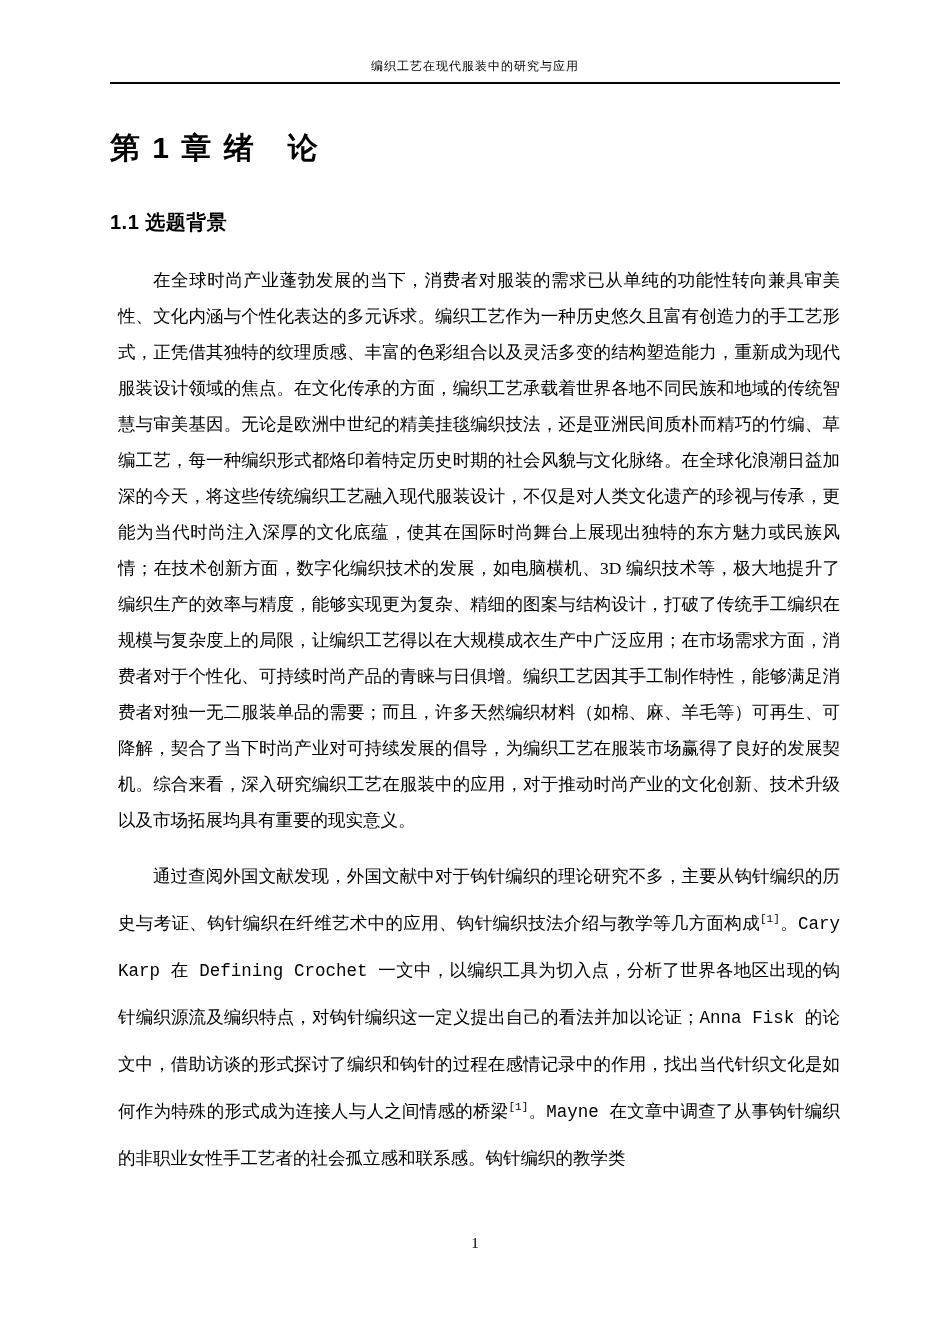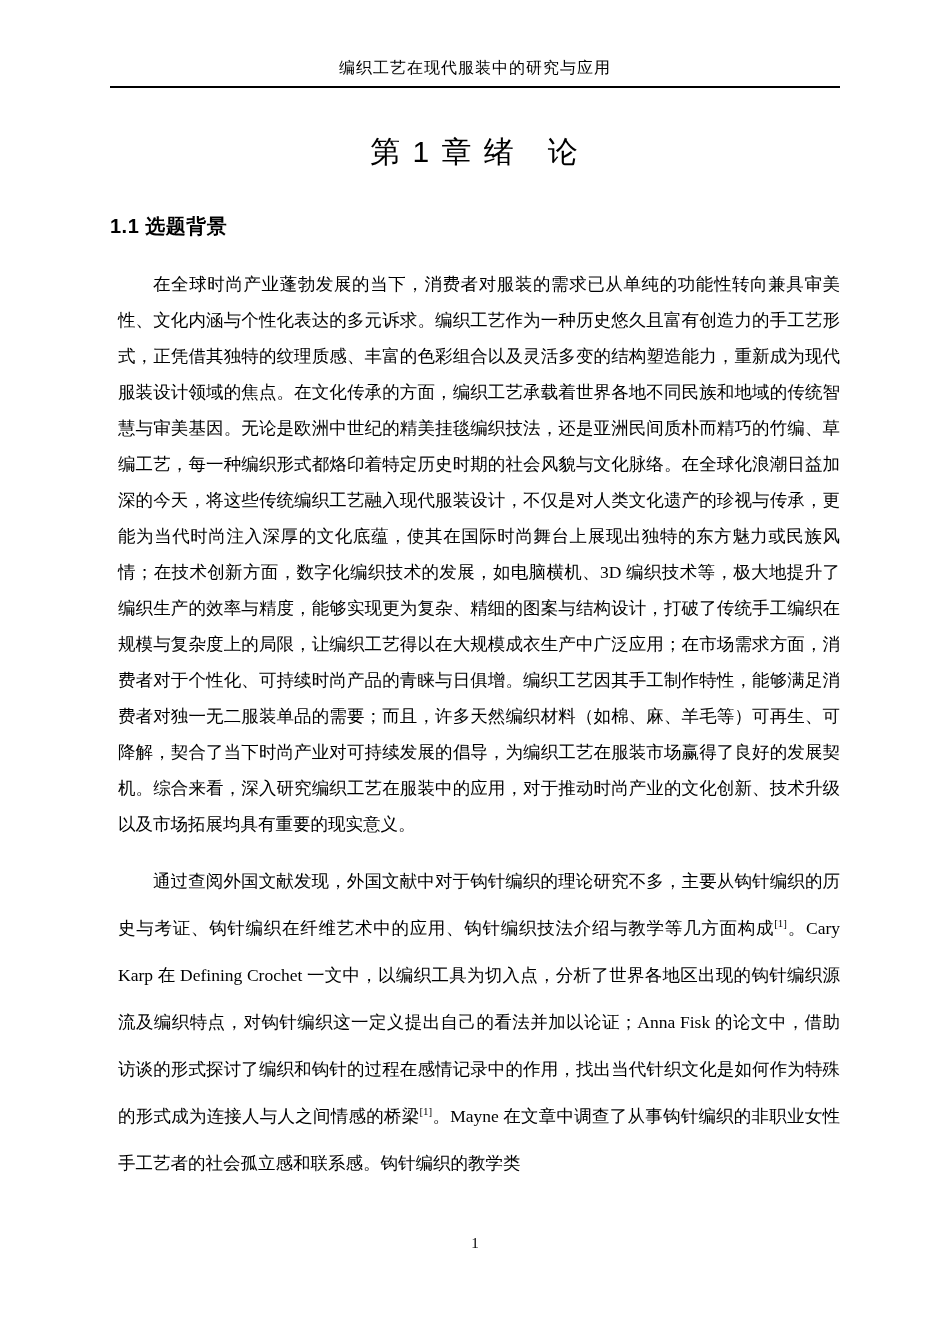--- a/index.html
+++ b/index.html
@@ -16,31 +16,31 @@
   }
   .page {
     position: relative;
     box-sizing: border-box;
     width: 950px;
     height: 1344px;
     padding: 58px 110px 0 110px;
   }
   .running-head {
     text-align: center;
-    font-size: 16px;
+    font-size: 12px;
     letter-spacing: 1px;
     padding-bottom: 7px;
     border-bottom: 2px solid #000000;
   }
   .chapter-title {
     margin: 44px 0 0 0;
-    text-align: center;
+    text-align: left;
     font-family: "Liberation Sans", "DejaVu Sans", sans-serif;
     font-size: 30px;
-    font-weight: 400;
+    font-weight: 700;
     letter-spacing: 2px;
   }
   .section-heading {
     margin: 40px 0 0 0;
     font-family: "Liberation Sans", "DejaVu Sans", sans-serif;
     font-size: 20px;
     font-weight: 600;
     letter-spacing: 0.5px;
   }
   .body-paragraph {
@@ -48,20 +48,21 @@
     font-size: 17.5px;
     text-align: justify;
     text-indent: 2em;
   }
   .para-tight {
     line-height: 36px;
   }
   .para-loose {
     margin-top: 16px;
     line-height: 47px;
+    font-family: Liberation Mono, monospace;
   }
   .body-paragraph sup {
     font-size: 11px;
     line-height: 0;
   }
   .page-number {
     position: absolute;
     bottom: 92px;
     left: 0;
     width: 100%;

